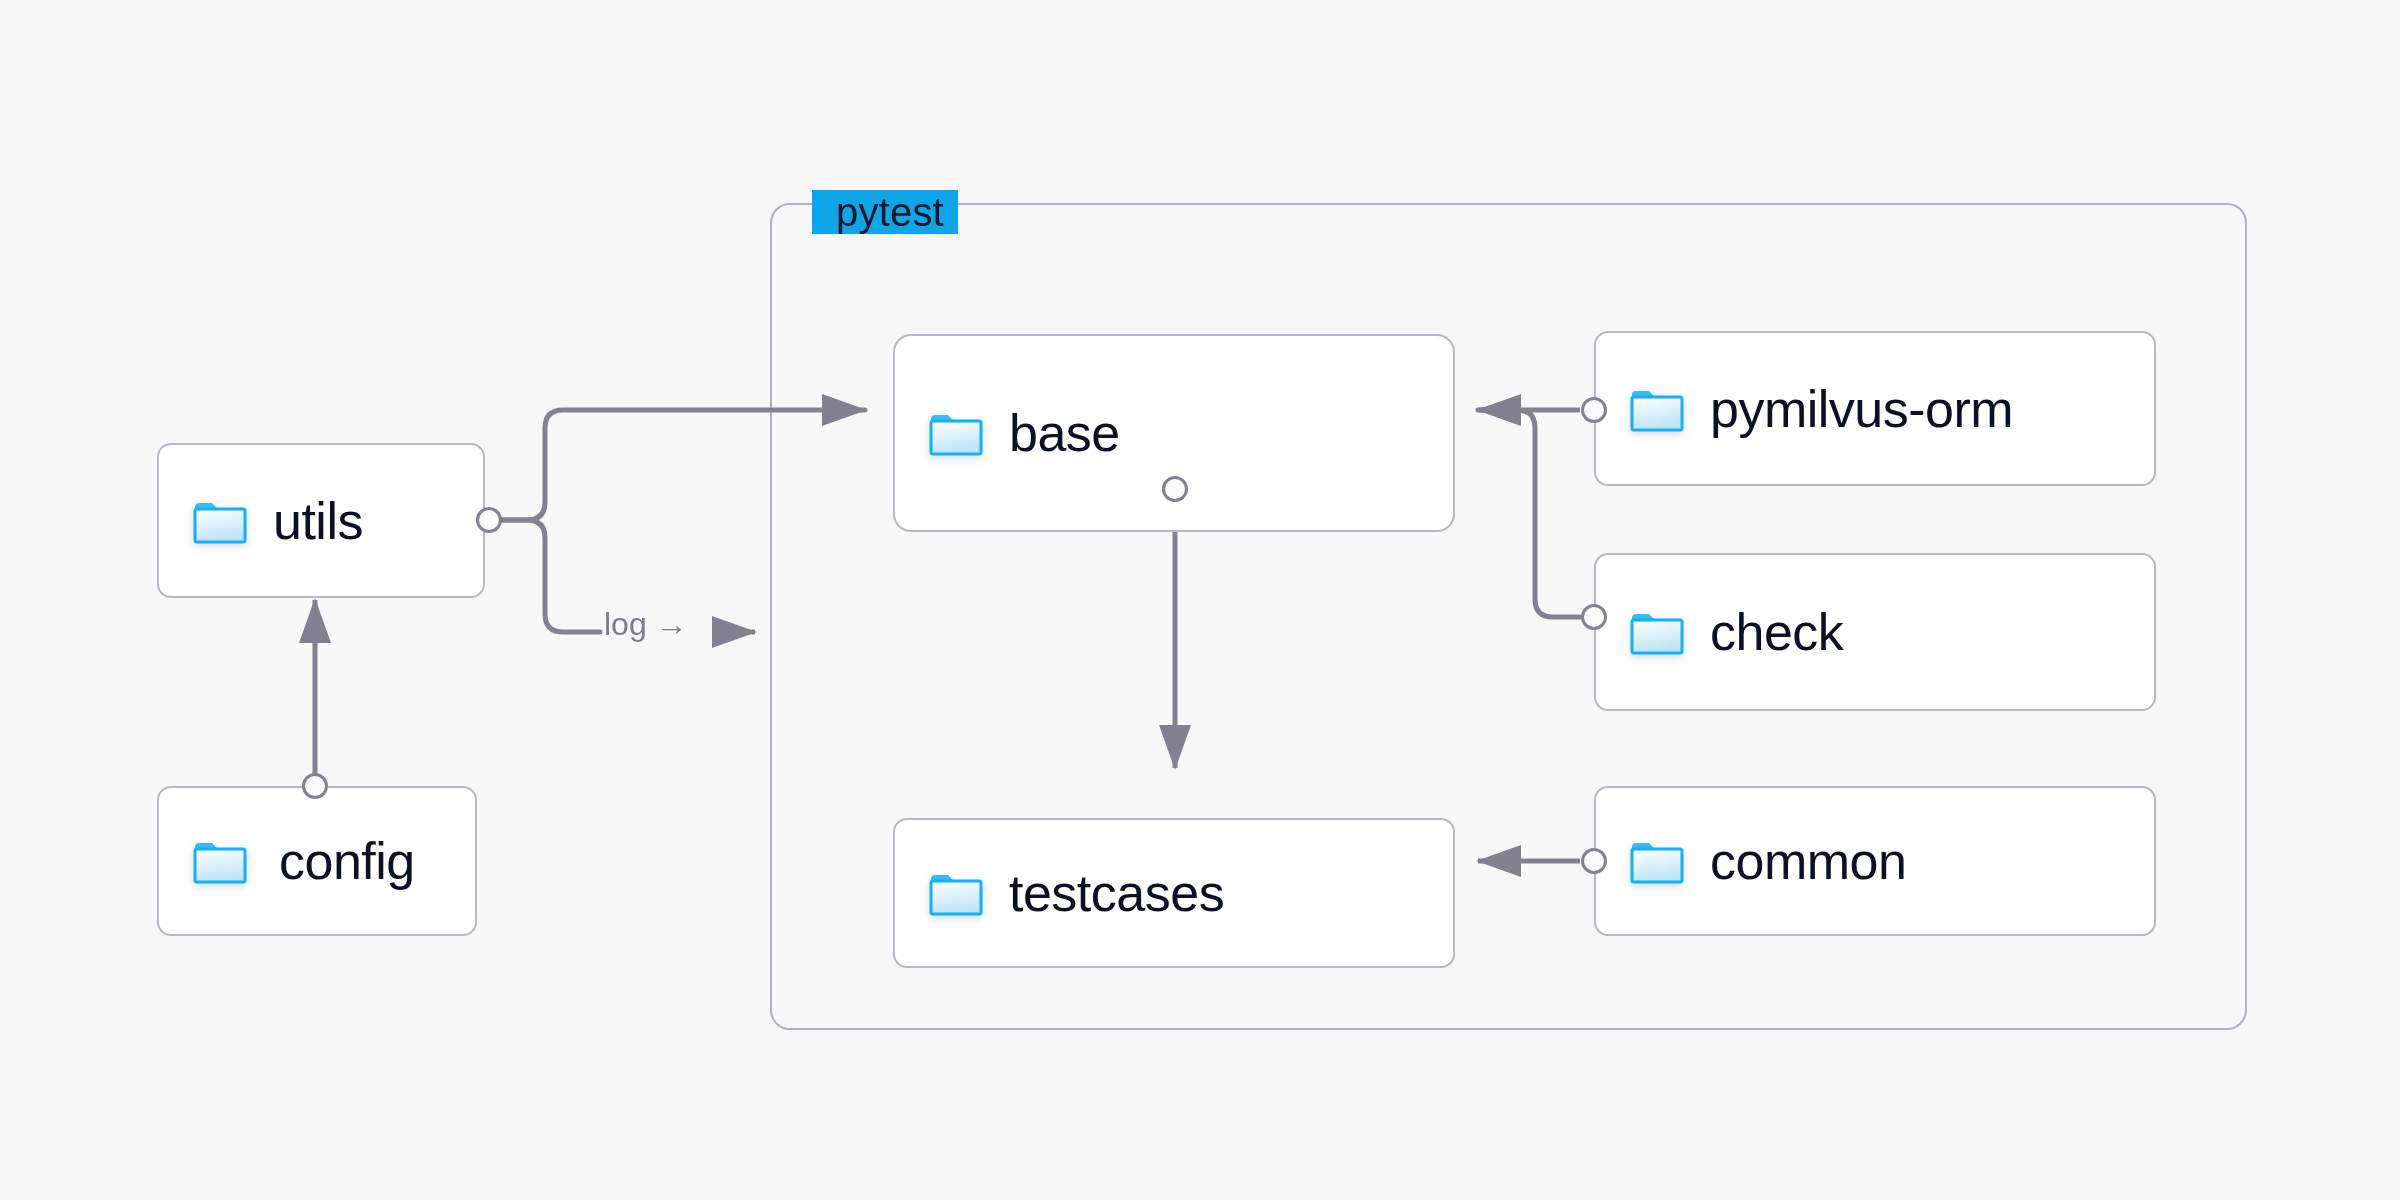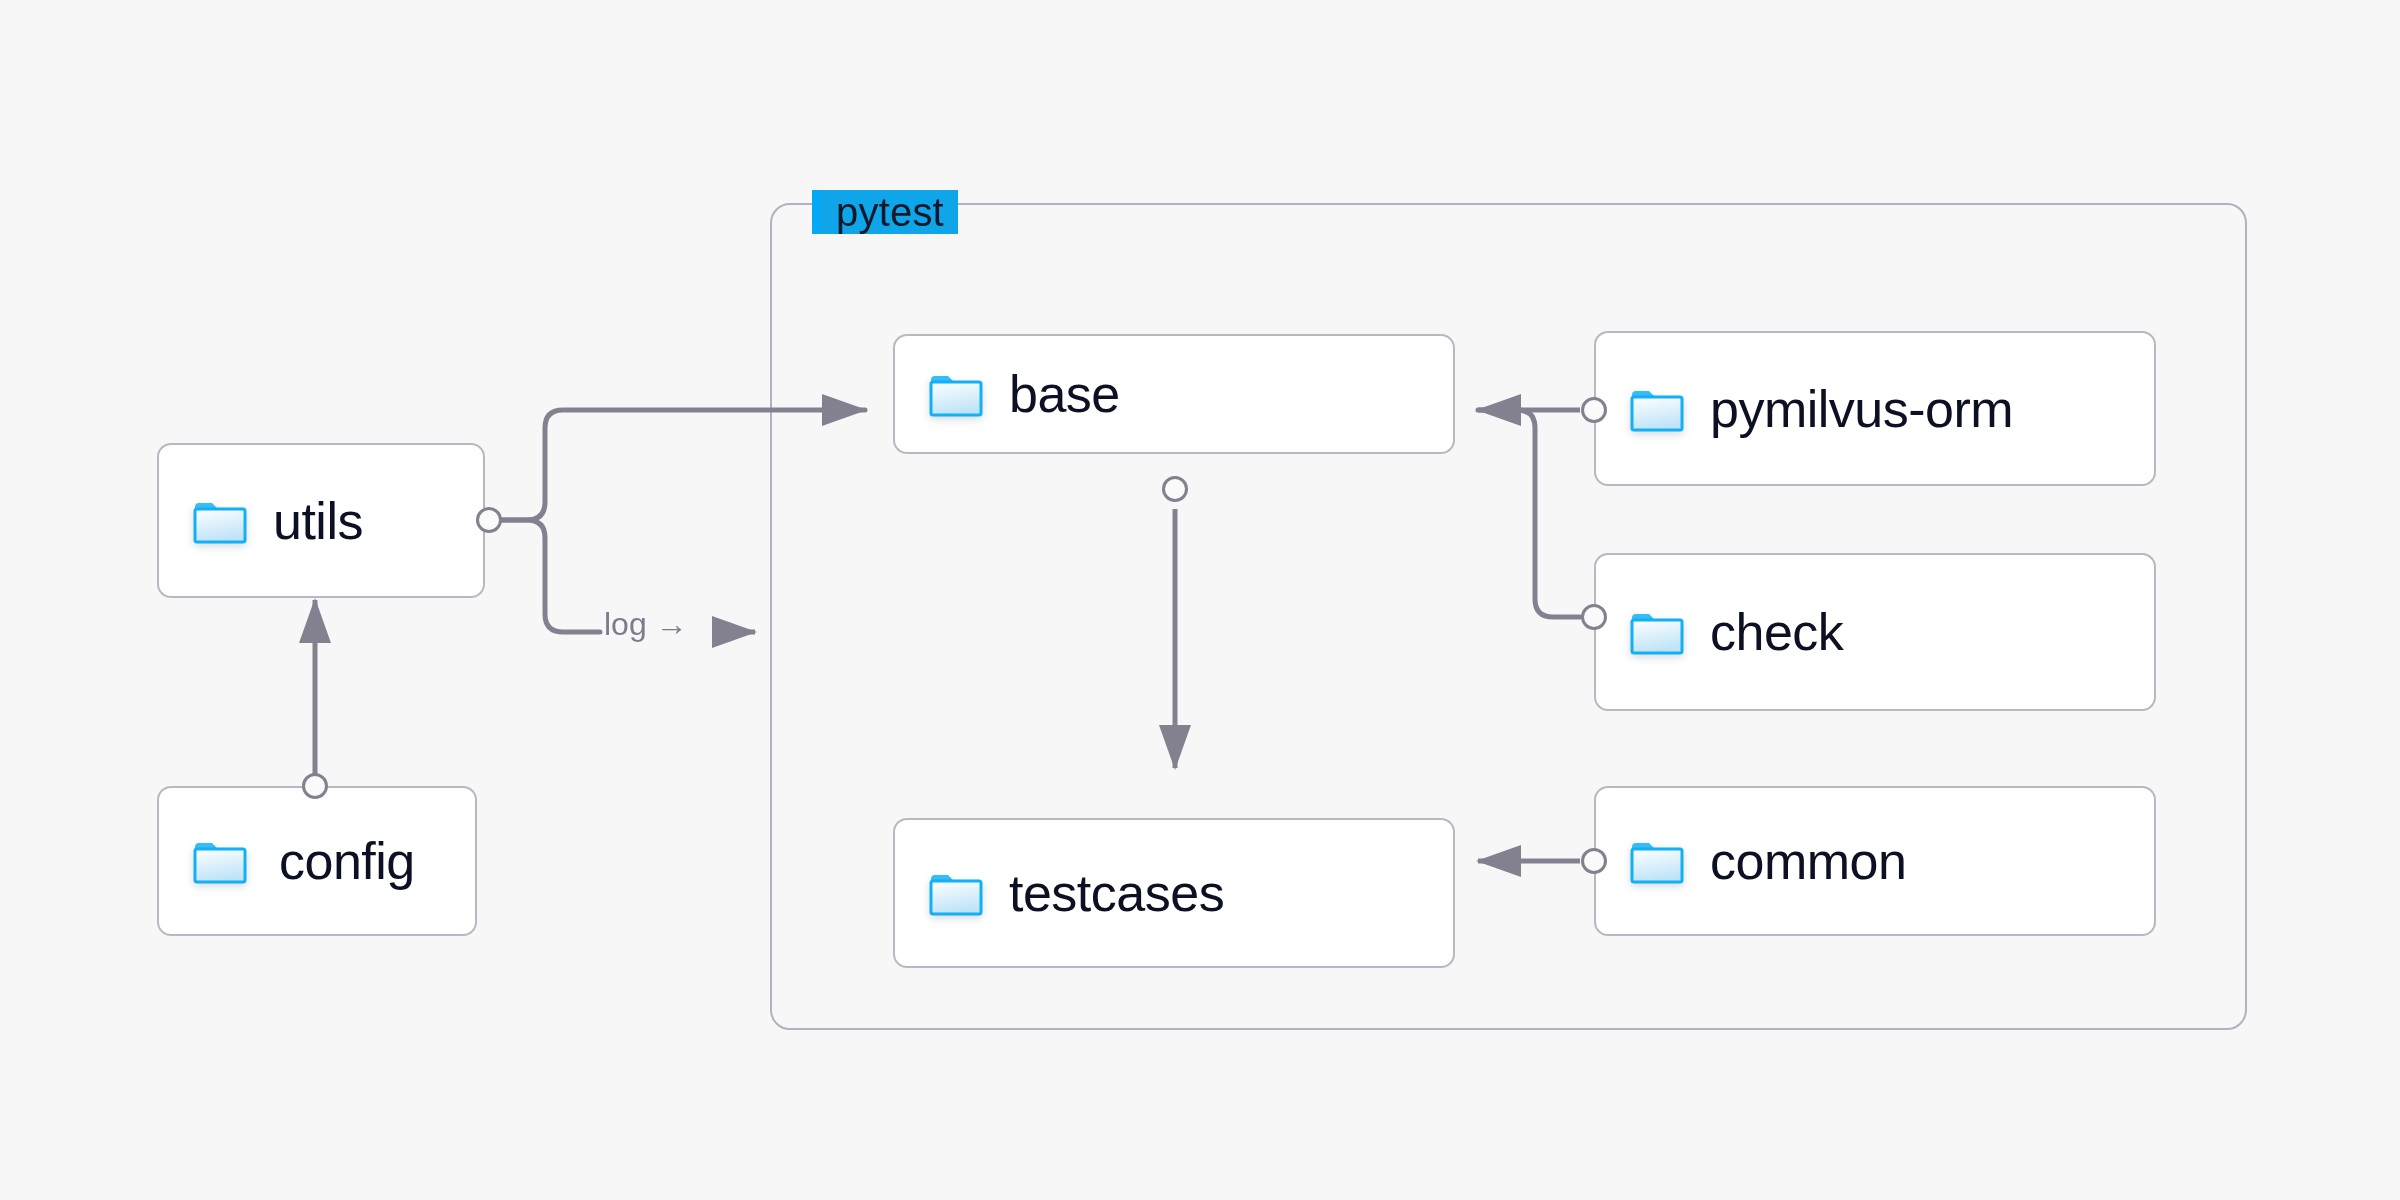--- a/index.html
+++ b/index.html
@@ -170,21 +170,21 @@
           </linearGradient>
         </defs>
         <path d="M2 9 a4 4 0 0 1 4-4 h13 l5 5 h9 v6 h-31 z" fill="#35bdf8"></path>
         <rect x="2" y="11" width="50" height="33" rx="2" fill="url(#fg2)" stroke="#12b0f5" stroke-width="3"></rect>
       </svg>
     </span>
     <span class="label">config</span>
   </div>
   <div class="port" style="left:302px; top:773px;"></div>
 
-  <div class="node" style="left:893px; top:334px; width:562px; height:120px;">
+  <div class="node" style="left:893px; top:334px; width:562px; height:198px;border-radius:18px;">
     <span class="folder">
       <svg width="54" height="46" viewBox="0 0 54 46">
         <defs>
           <linearGradient id="fg3" x1="0" y1="0" x2="0.25" y2="1">
             <stop offset="0%" stop-color="#ffffff"></stop>
             <stop offset="100%" stop-color="#bfe4f7"></stop>
           </linearGradient>
         </defs>
         <path d="M2 9 a4 4 0 0 1 4-4 h13 l5 5 h9 v6 h-31 z" fill="#35bdf8"></path>
         <rect x="2" y="11" width="50" height="33" rx="2" fill="url(#fg3)" stroke="#12b0f5" stroke-width="3"></rect>

